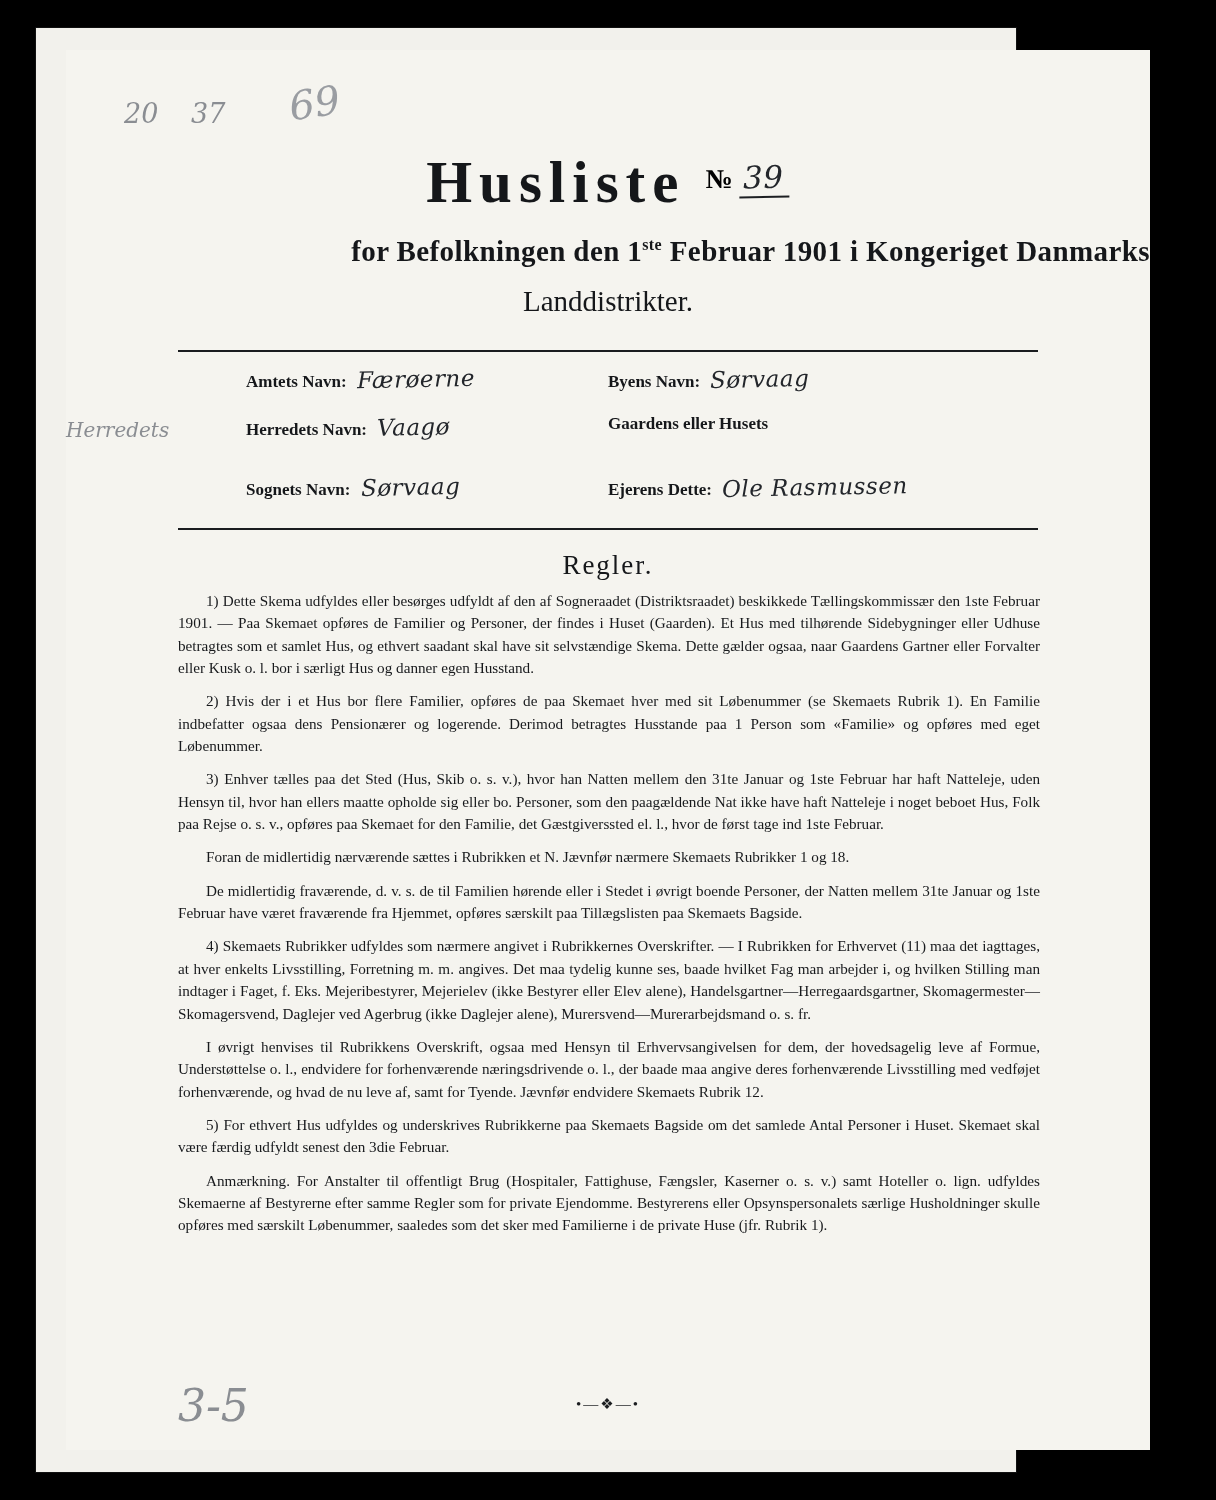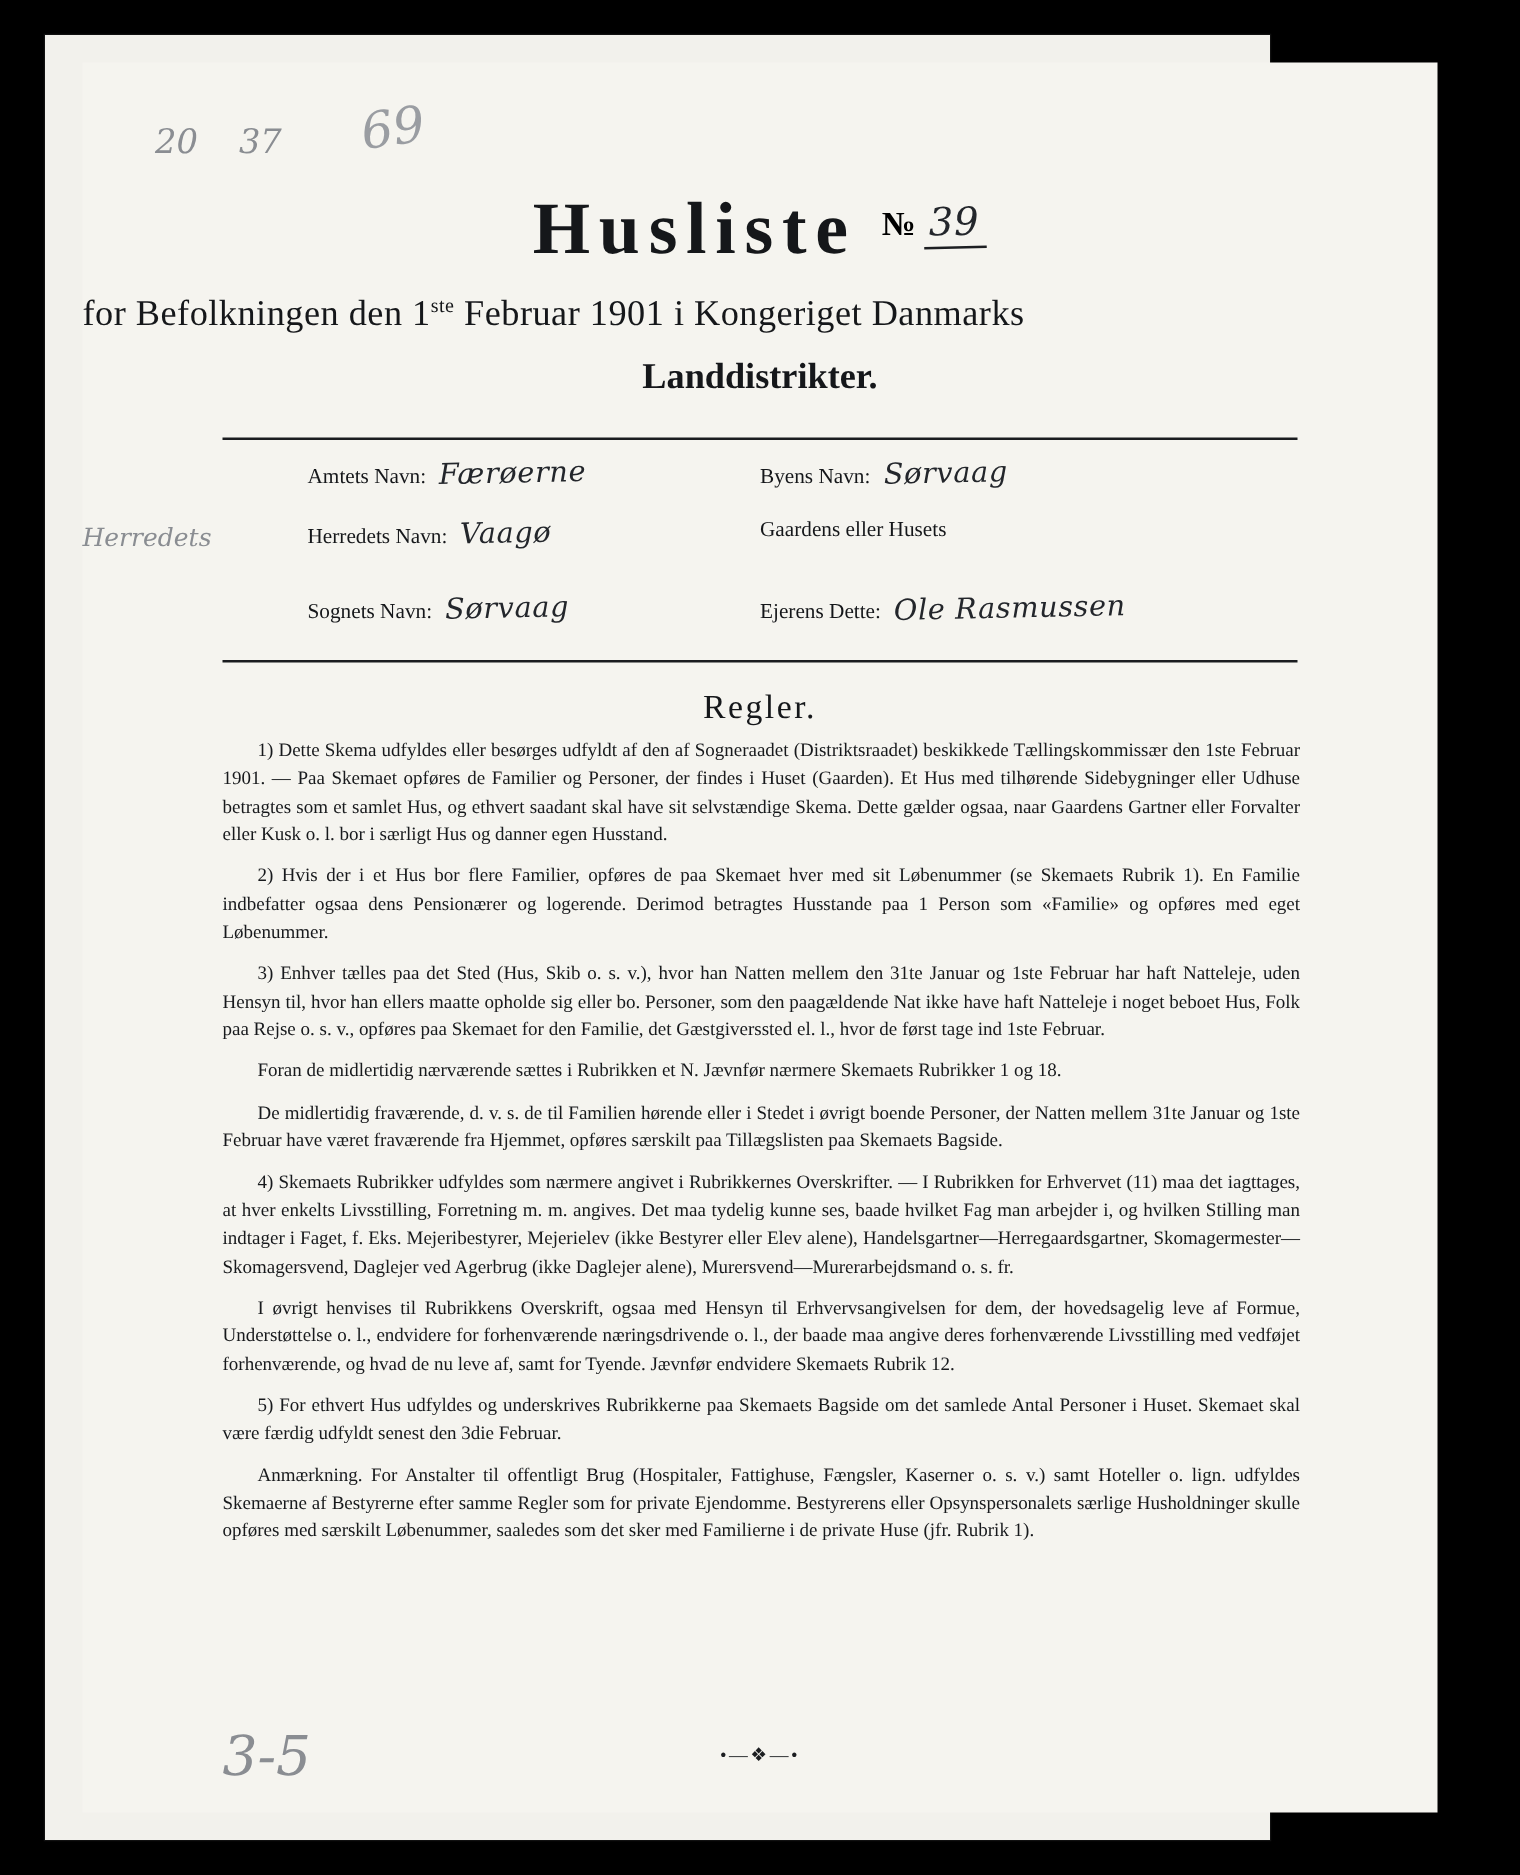--- a/index.html
+++ b/index.html
@@ -90,36 +90,36 @@
     font-weight: normal;
     font-size: 31px;
     border-bottom: 2px solid #1d1f22;
     padding: 0 6px 1px 4px;
   }
   .subtitle {
     position: absolute;
     top: 185px;
     left: 0;
     width: 100%;
-    text-align: left;
+    text-align: right;
+    font-weight: bold;
+    font-size: 29px;
+    color: #15171a;
+    letter-spacing: 0.4px;
+  }
+  .subtitle sup { font-size: 16px; }
+  .subtitle2 {
+    position: absolute;
+    top: 235px;
+    left: 0;
+    width: 100%;
+    text-align: center;
     font-weight: normal;
     font-size: 29px;
     color: #15171a;
-    letter-spacing: 0.4px;
-  }
-  .subtitle sup { font-size: 16px; }
-  .subtitle2 {
-    position: absolute;
-    top: 235px;
-    left: 0;
-    width: 100%;
-    text-align: center;
-    font-weight: bold;
-    font-size: 29px;
-    color: #15171a;
   }
 
   .rule {
     position: absolute;
     left: 112px;
     width: 860px;
     border-top: 2px solid #1a1c1f;
   }
   #rule-top { top: 300px; }
   #rule-bottom { top: 478px; }
@@ -127,21 +127,21 @@
   
   .form {
     position: absolute;
     top: 316px;
     left: 112px;
     width: 880px;
     font-size: 17px;
     color: #15171a;
   }
   .frow { position: relative; height: 48px; }
-  .lbl { font-weight: normal; font-size: 17px; }
+  .lbl { font-weight: bold; font-size: 17px; }
   .val { font-size: 23px; margin-left: 6px; }
   .c1 { position: absolute; left: 68px; top: 0; }
   .c2 { position: absolute; left: 430px; top: 0; }
   .brace {
     position: absolute;
     left: 605px;
     top: -4px;
     font-size: 40px;
     line-height: 40px;
     color: #15171a;

